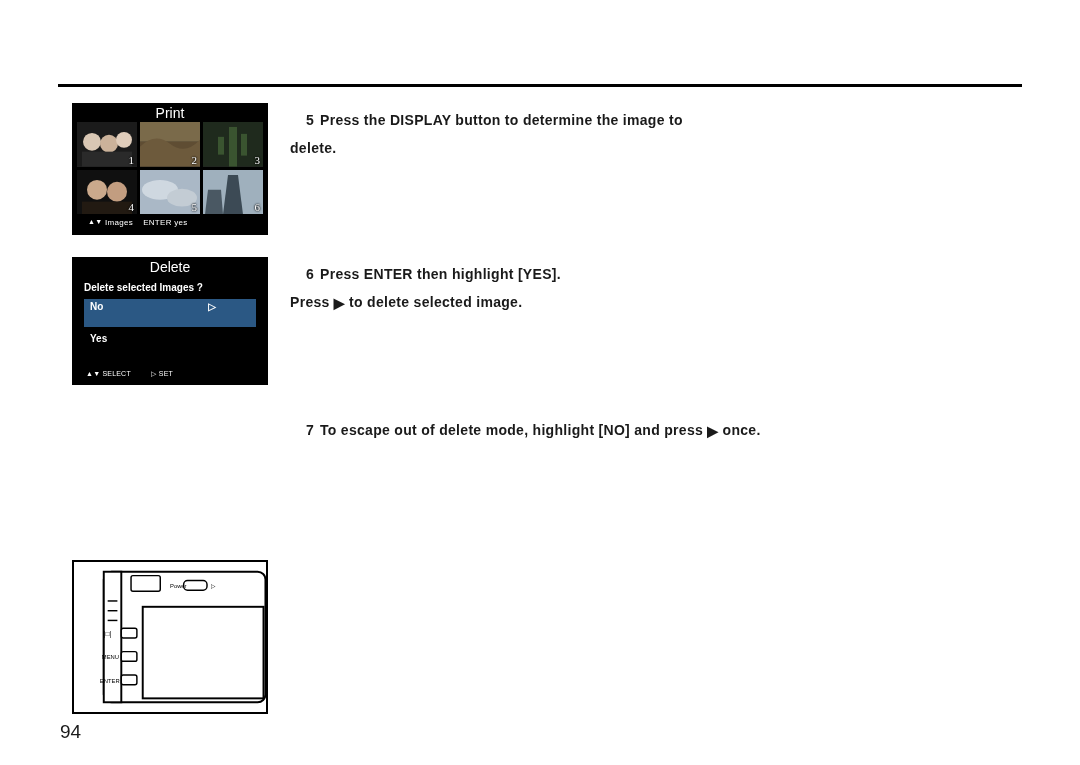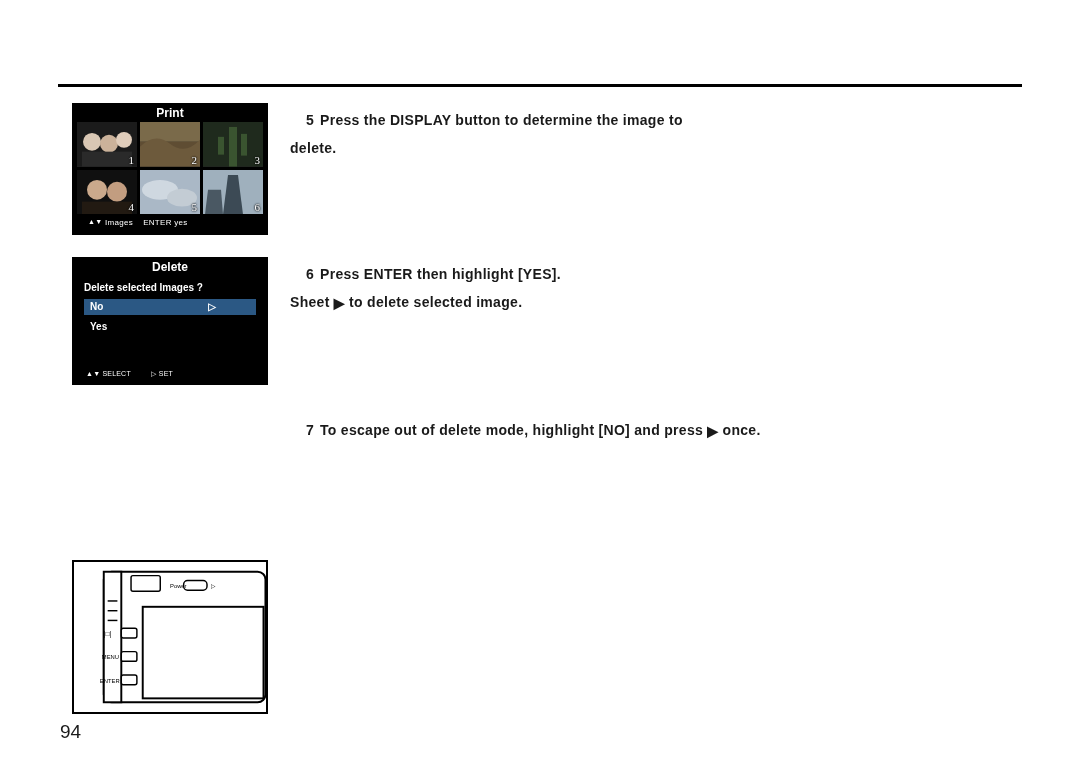--- a/index.html
+++ b/index.html
@@ -21,22 +21,22 @@
   .lcd{
     position:absolute;
     left:72px;
     width:196px;
     background:#000;
     border:2px solid #000;
     box-sizing:border-box;
   }
   .lcd1{top:103px; height:132px;}
   .lcd-title{
-    font-size:12px;
-    font-weight:bold;
+    font-size:14px;
+    font-weight:normal;
     color:#fff;
     text-align:center;
     height:17px;
     line-height:17px;
   }
   .grid{
     display:grid;
     grid-template-columns: repeat(3,1fr);
     grid-template-rows: repeat(2,1fr);
     gap:3px;
@@ -69,21 +69,21 @@
   
   .lcd2{top:257px; height:128px;}
   .dq{
     font-size:10px;
     color:#fff;
     font-weight:bold;
     padding:6px 10px 6px;
   }
   .opt{
     margin:0 10px 4px;
-    height:16px;
+    height:28px;
     line-height:16px;
     font-size:10px;
     font-weight:bold;
     color:#fff;
     padding:0 6px;
     position:relative;
   }
   .opt.sel{background:#2b5884;}
   .opt.sel::after{
     content:"▷";
@@ -262,21 +262,21 @@
     </svg>
   </div>
 
   <div class="step s5">
     <span class="num">5</span><span>Press the DISPLAY button to determine the image to</span>
     <span class="indent">delete.</span>
   </div>
 
   <div class="step s6">
     <span class="num">6</span><span>Press ENTER then highlight [YES].</span>
-    <span class="indent"><span>Sheet </span><span class="rtri">▶</span><span>  to delete selected image.</span></span>
+    <span class="indent"><span>Press </span><span class="rtri">▶</span><span>  to delete selected image.</span></span>
   </div>
 
   <div class="step s7">
     <span class="num">7</span><span><span>To escape out of delete mode, highlight [NO] and press </span><span class="rtri">▶</span><span>  once.</span></span>
   </div>
 
 
   <div class="pgnum">94</div>
 
 </div>

